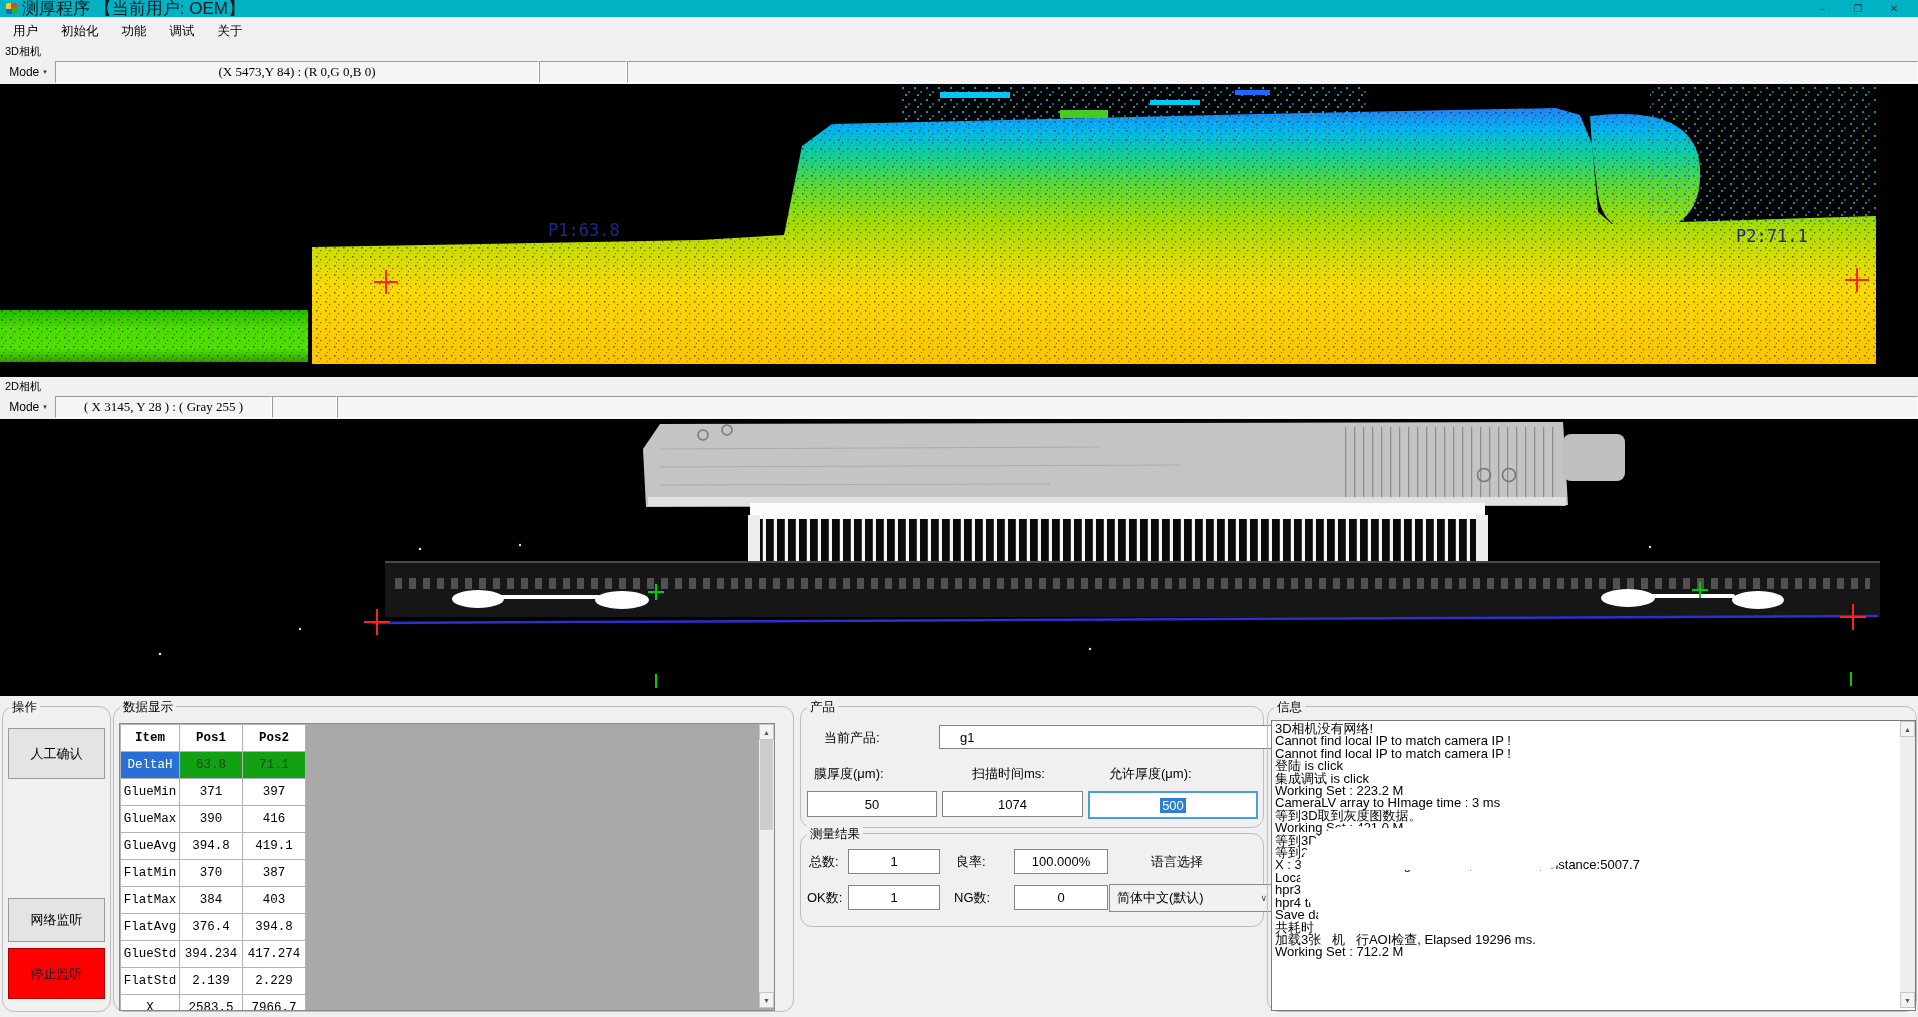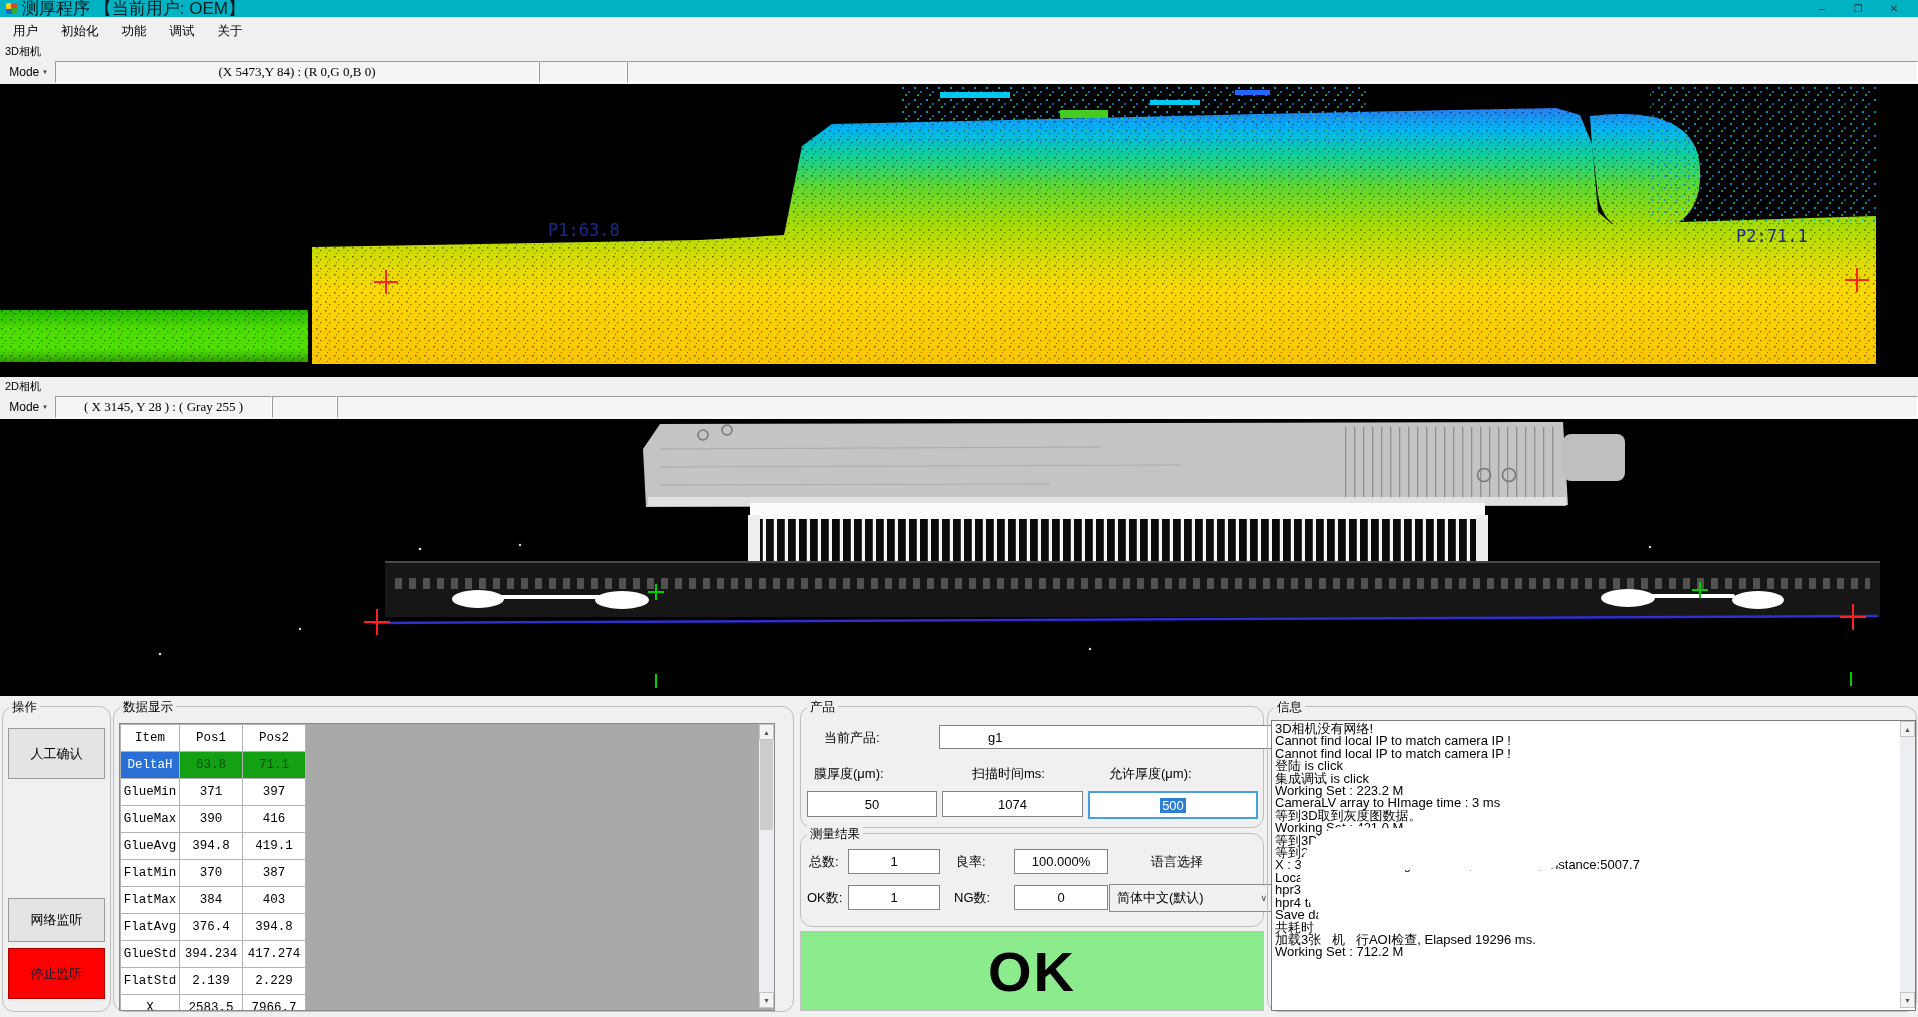--- a/index.html
+++ b/index.html
@@ -30,33 +30,33 @@
   .view svg{display:block;width:100%;height:100%}
 
   
   .gb{position:absolute;border:1px solid #bdbdbd;border-radius:12px}
   .gb-title{position:absolute;top:-8px;left:6px;background:#f0f0f0;padding:0 3px;font-size:12.5px;white-space:nowrap}
 
   .btn{position:absolute;background:#e4e4e4;border:1px solid #9a9a9a;display:flex;align-items:center;justify-content:center;font-size:13px}
   .btn.red{background:#fe0000;border-color:#a00;color:#0f172a}
 
   .tf{position:absolute;background:#fff;border:1px solid #848484;display:flex;align-items:center;justify-content:center;font-size:13px}
-  .tf.left{justify-content:flex-start;padding-left:48px}
+  .tf.left{justify-content:flex-start;padding-left:20px}
   .tf.focus{border:2px solid #46a0dc}
   .sel{background:#2e7fd4;color:#fff;padding:0 2px}
   .flbl{position:absolute;font-size:13px;white-space:nowrap}
 
   .combo{position:absolute;background:#f1f1f1;border:1px solid #8a8a8a;display:flex;align-items:center;justify-content:space-between;padding:0 7px;font-size:13px}
   .combo-arrow{font-size:9px;color:#444}
 
   
   .grid{position:absolute;left:5px;top:16px;width:654px;height:286px;background:#a9a9a9;border:1px solid #8a8a8a;overflow:hidden}
   .grid table{border-collapse:collapse;font-family:"Liberation Mono",monospace;font-size:12.5px}
   .grid th,.grid td{border:1px solid #b2b2b2;height:26px;text-align:center;padding:0 2px;background:#fff}
-  .grid th{font-weight:normal}
+  .grid th{font-weight:bold}
   .grid td:first-child,.grid th:first-child{width:54px}
   .grid td:nth-child(2),.grid th:nth-child(2){width:58px}
   .grid td:nth-child(3),.grid th:nth-child(3){width:58px}
   tr.delta td:first-child{background:#2a6fd6;color:#fff}
   tr.delta td.v{background:#13a113;color:#0b4d0b}
 
   
   .sb{position:absolute;width:15px;background:#eceff1}
   .sb .ar{position:absolute;left:0;width:13px;height:14px;border:1px solid #c6c6c6;background:#f3f3f3;color:#555;font-size:7px;display:flex;align-items:center;justify-content:center}
   .sb .th{position:absolute;left:1px;width:13px;background:#cdcdcd}
@@ -353,21 +353,20 @@
     <span class="flbl" style="left:6px;top:55px">OK数:</span>
     <div class="tf" style="left:47px;top:51px;width:90px;height:23px">1</div>
     <span class="flbl" style="left:153px;top:55px">NG数:</span>
     <div class="tf" style="left:213px;top:51px;width:92px;height:23px">0</div>
     <div class="combo" style="left:308px;top:50px;width:150px;height:26px">
       <span>简体中文(默认)</span>
       <span class="combo-arrow">∨</span>
     </div>
   </div>
 
-  <div class="okbox">OK</div>
 
   <div class="gb" style="left:1267px;top:706px;width:648px;height:304px">
     <span class="gb-title">信息</span>
     <div class="log-wrap">
       <div class="log-text" id="log-text"><div>3D相机没有网络!</div><div>Cannot find local IP to match camera IP !</div><div>Cannot find local IP to match camera IP !</div><div>登陆 is click</div><div>集成调试 is click</div><div>Working Set : 223.2 M</div><div>CameraLV array to HImage time : 3 ms</div><div>等到3D取到灰度图数据。</div><div>Working Set : 421.0 M</div><div>等到3D取到</div><div>等到2D拍照</div><div>X : 3744.        /58    Angle : -0.279, Score : 0.0, Distance:5007.7</div><div>LocateLi        t :    0</div><div>hpr3 thr        )</div><div>hpr4 thr        1</div><div>Save dat        r                                             9110233.csv</div><div>共耗时</div><div>加载3张   机   行AOI检查, Elapsed 19296 ms.</div><div>Working Set : 712.2 M</div></div>
       <div class="sb" style="right:0;top:0;height:287px">
         <div class="ar" style="top:0">▲</div>
         <div class="ar" style="bottom:0">▼</div>
       </div>
     </div>

